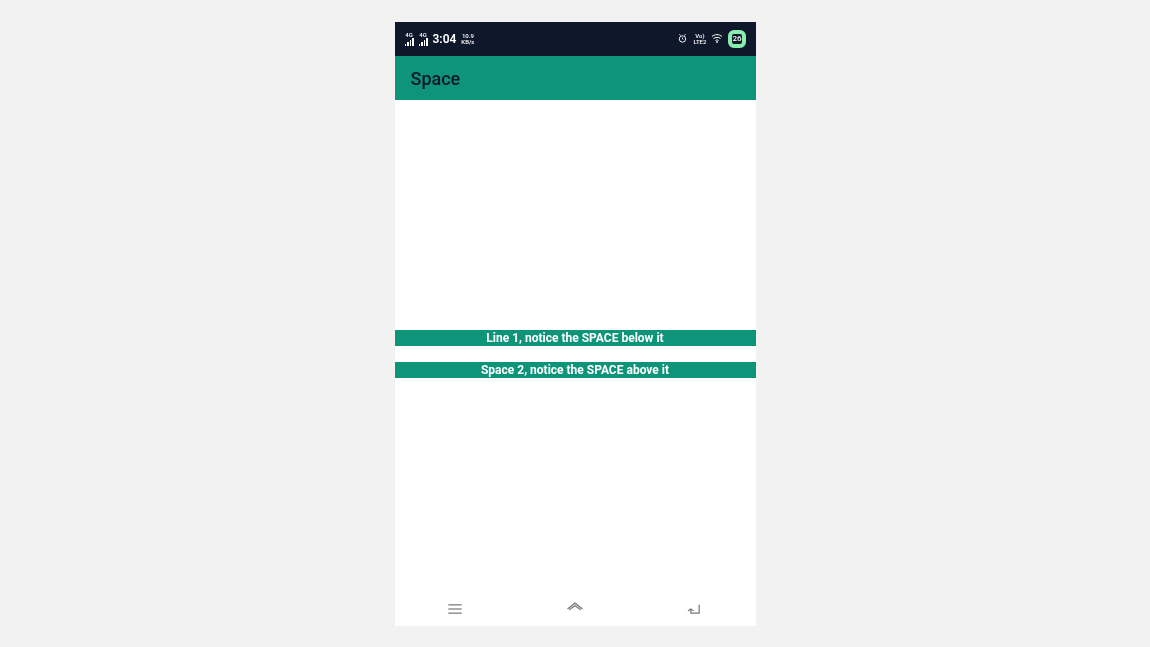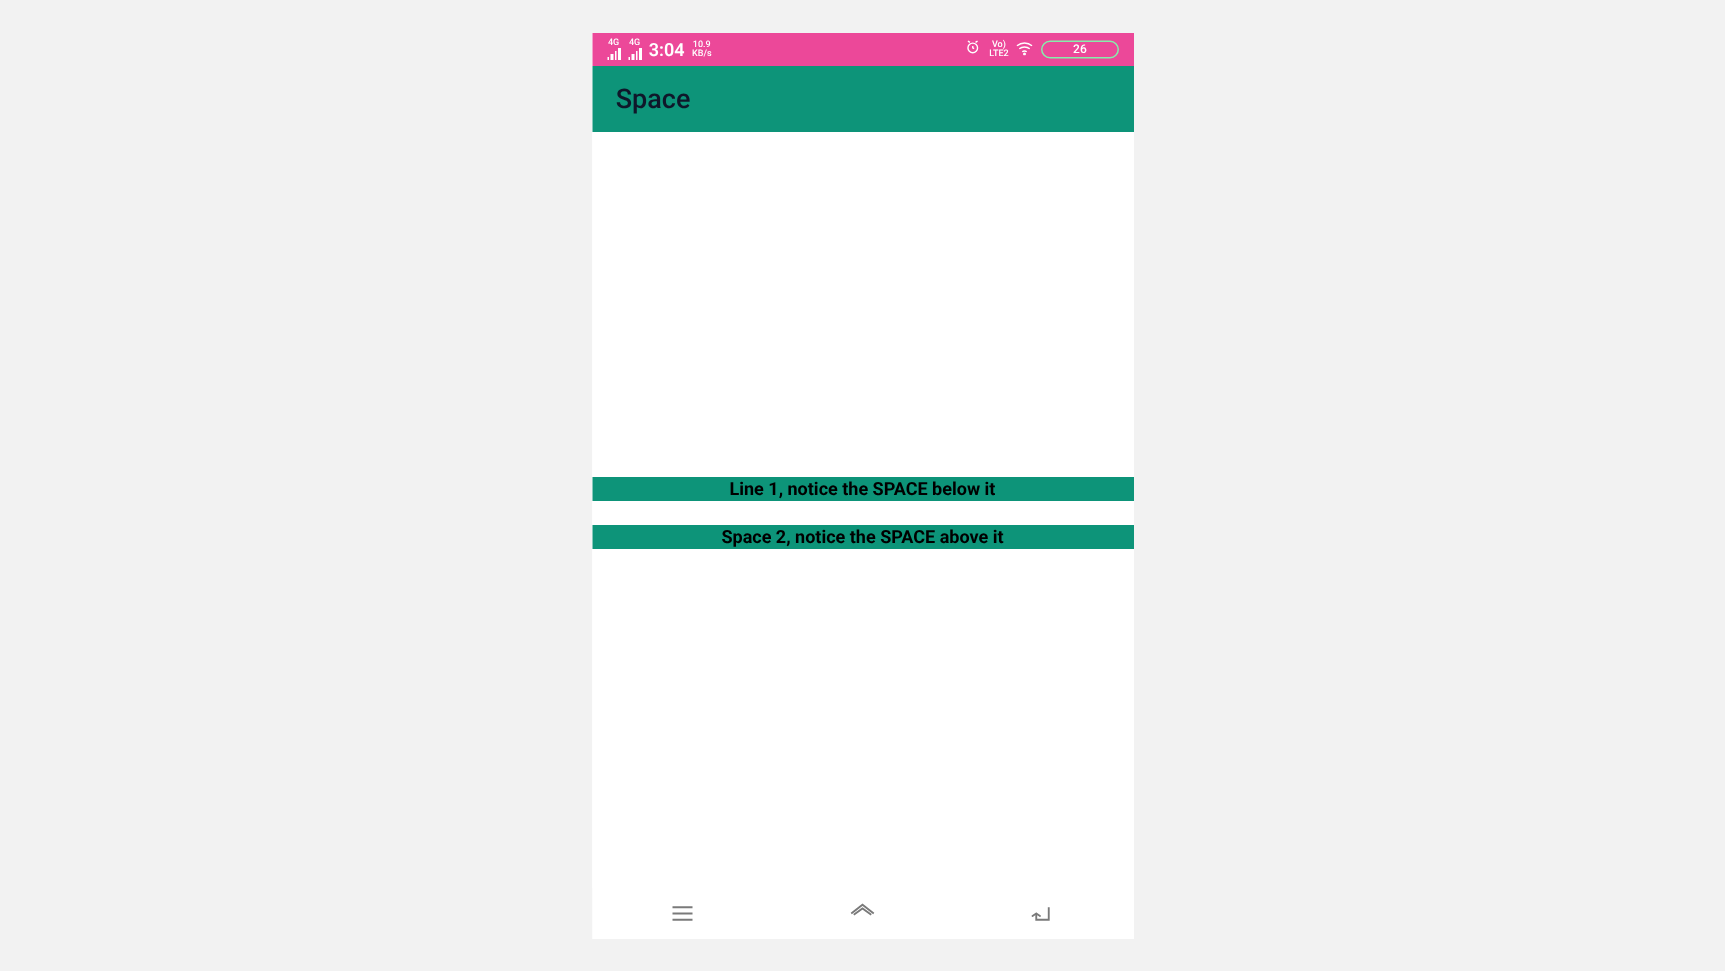--- a/index.html
+++ b/index.html
@@ -17,43 +17,43 @@
       background: #fff;
     }
     .screen {
       width: 100%;
       height: 570px;
       background: #fff;
       display: flex;
       flex-direction: column;
     }
     .status-bar {
-      height: 22px;
-      background: #ec4899;
+      height: 34px;
+      background: #0f172a;
       color: #fff;
       display: flex;
       align-items: center;
       justify-content: space-between;
       padding: 0 10px;
       font-size: 9px;
       font-weight: 500;
     }
     .status-left { display: flex; align-items: center; gap: 5px; }
     .status-right { display: flex; align-items: center; gap: 5px; }
     .signal {
       display: flex; align-items: flex-end; gap: 1px; height: 8px;
     }
     .signal span { width: 1.5px; background:#fff; display:block; }
     .signal span:nth-child(1){height:2px;} .signal span:nth-child(2){height:4px;}
     .signal span:nth-child(3){height:6px;} .signal span:nth-child(4){height:8px;}
     .small-top { font-size: 6px; line-height: 6px; text-align:center; }
     .col { display:flex; flex-direction:column; align-items:center; justify-content:center; }
     .time { font-size: 12px; font-weight: 600; }
     .battery {
-      border:1px solid #86efac; border-radius:6px; padding:0 20px; font-size:8px; line-height:10px;text-align:right;
+      border:4px solid #86efac; border-radius:6px; padding:0 0; font-size:8px; line-height:10px;text-align:right;
     }
     .wifi-icon, .alarm-icon { display:inline-block; }
     .app-bar {
       height: 44px;
       background: #0d9479;
       color: #0f172a;
       display: flex;
       align-items: center;
       padding: 0 16px;
       font-size: 18px;
@@ -61,21 +61,21 @@
     }
     .content {
       flex: 1;
       display: flex;
       flex-direction: column;
       background: #fff;
     }
     .spacer-top { flex: 0 0 230px; }
     .line {
       background: #0d9479;
-      color: #000000;
+      color: #ffffff;
       font-size: 12px;
       font-weight: 700;
       text-align: center;
       padding: 1px 0;
     }
     .gap { height: 16px; }
     .nav-bar {
       height: 34px;
       background: #fff;
       display:flex;

